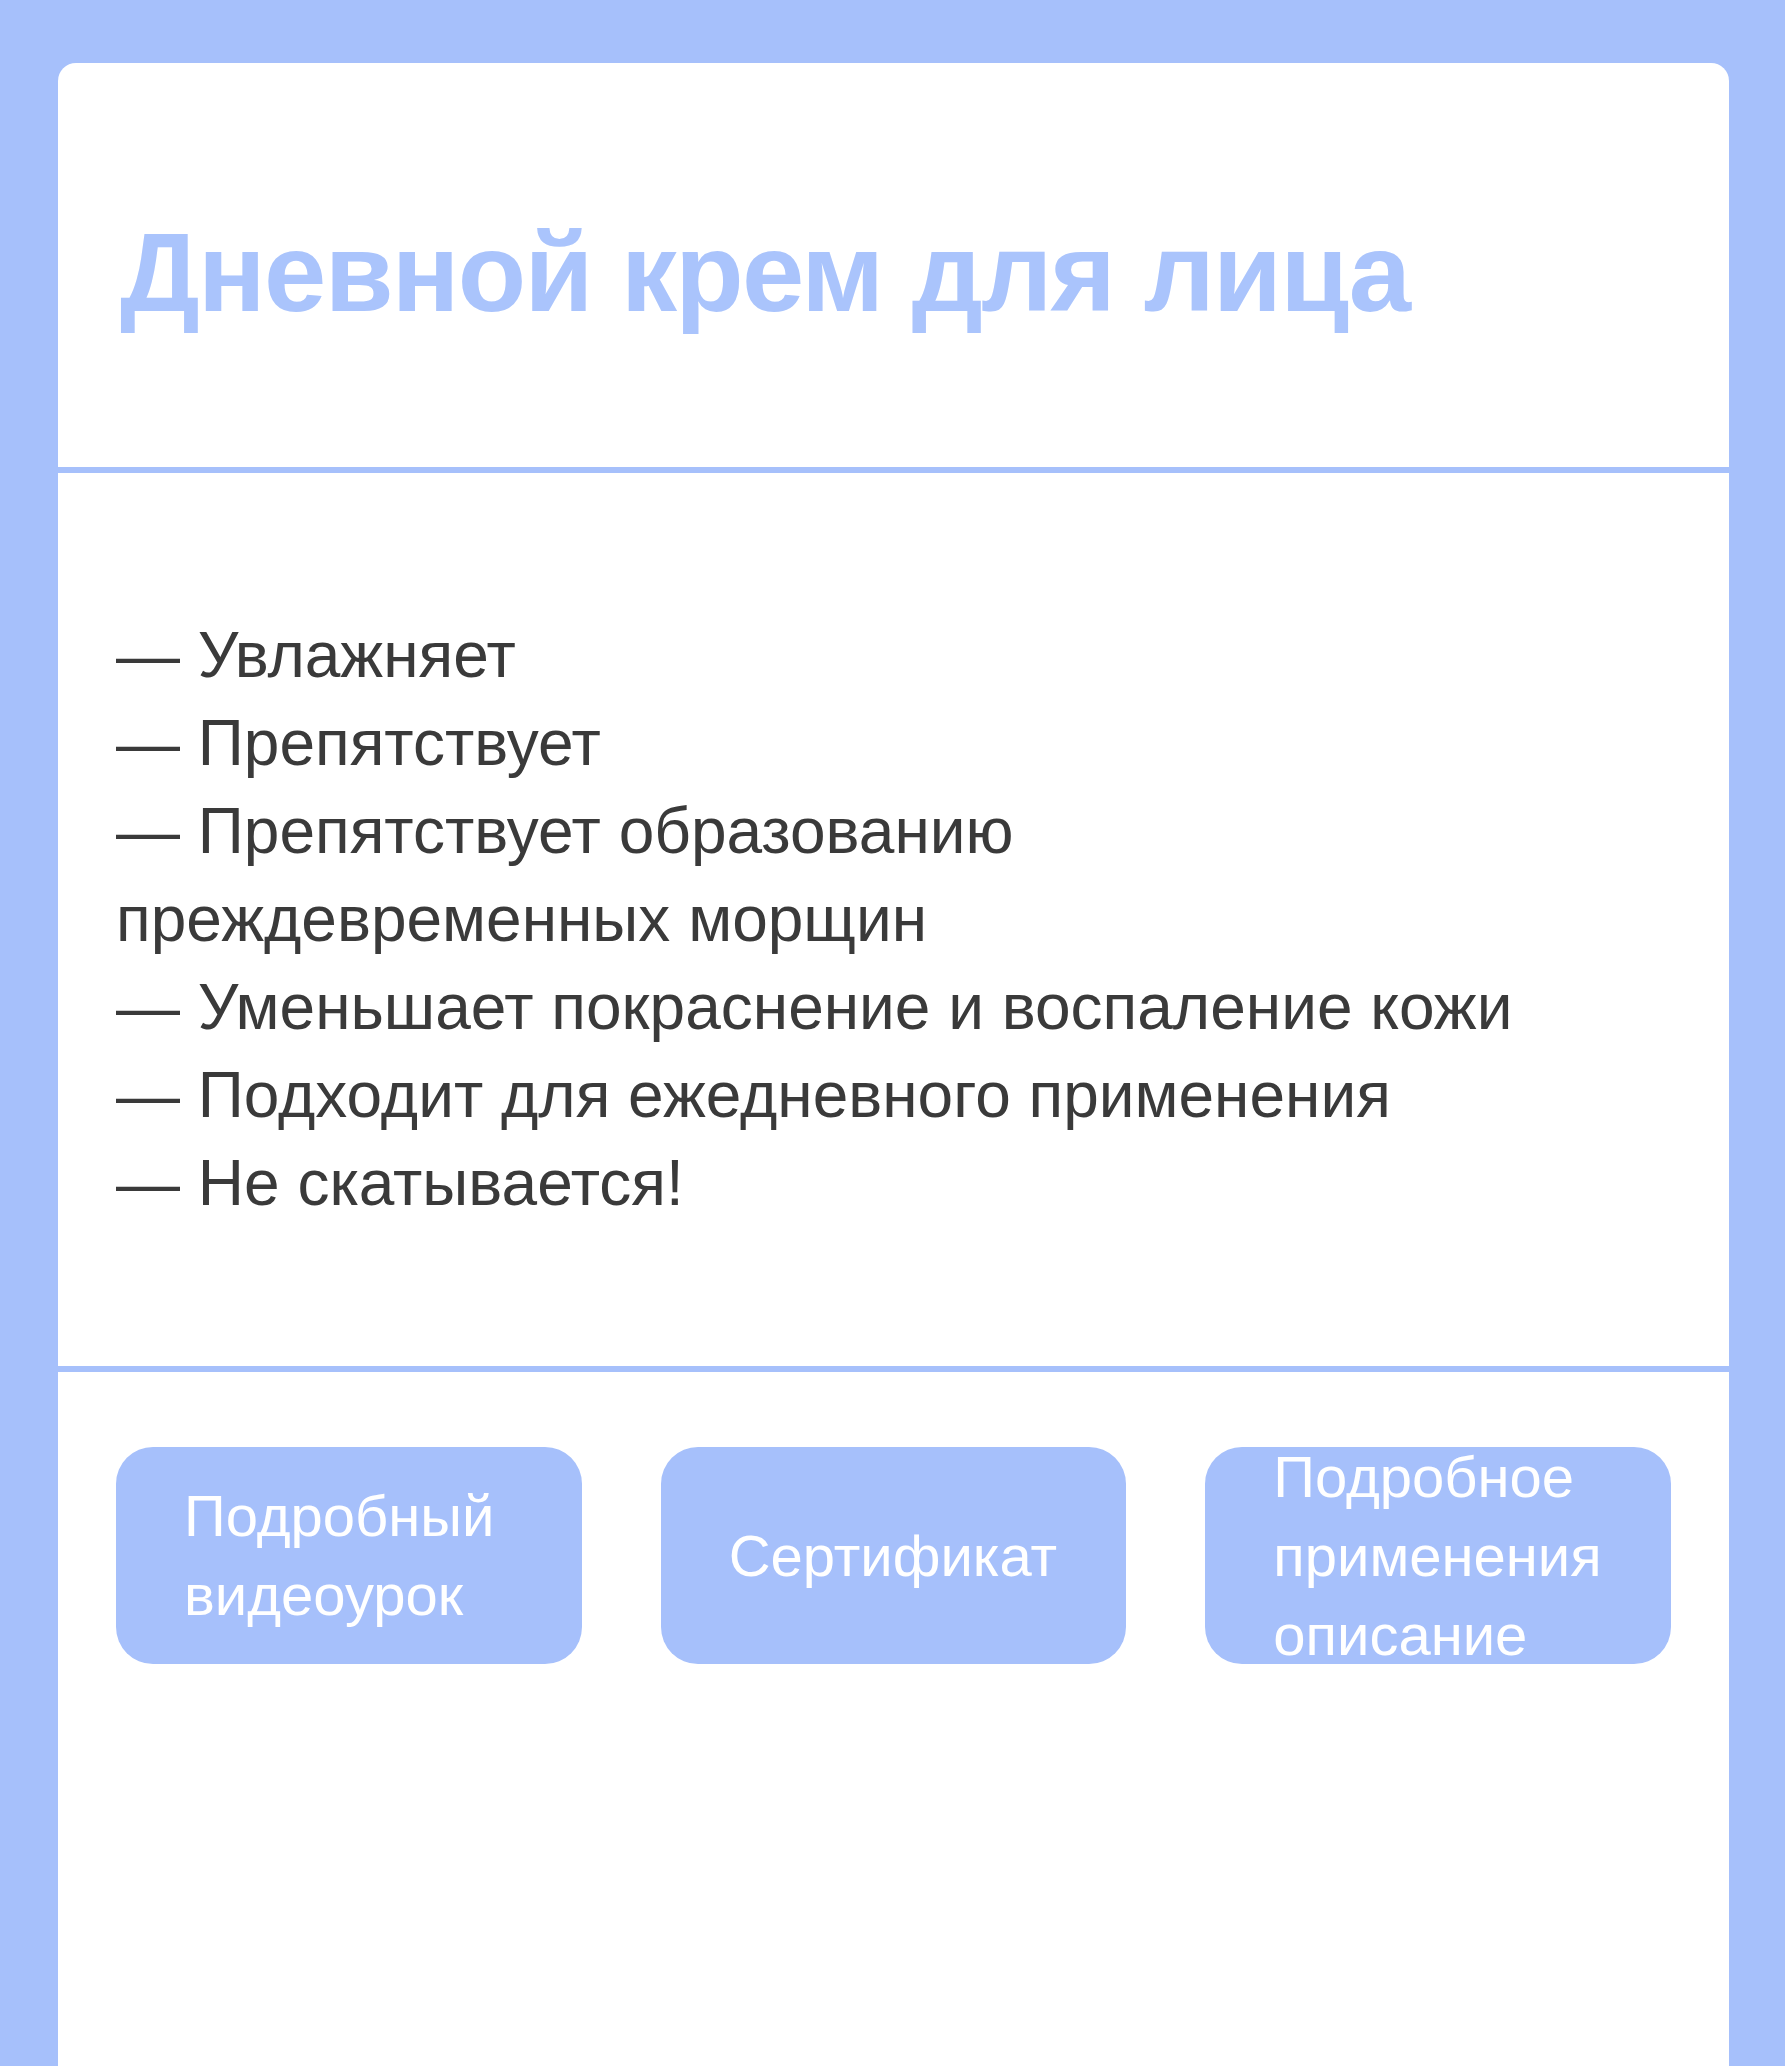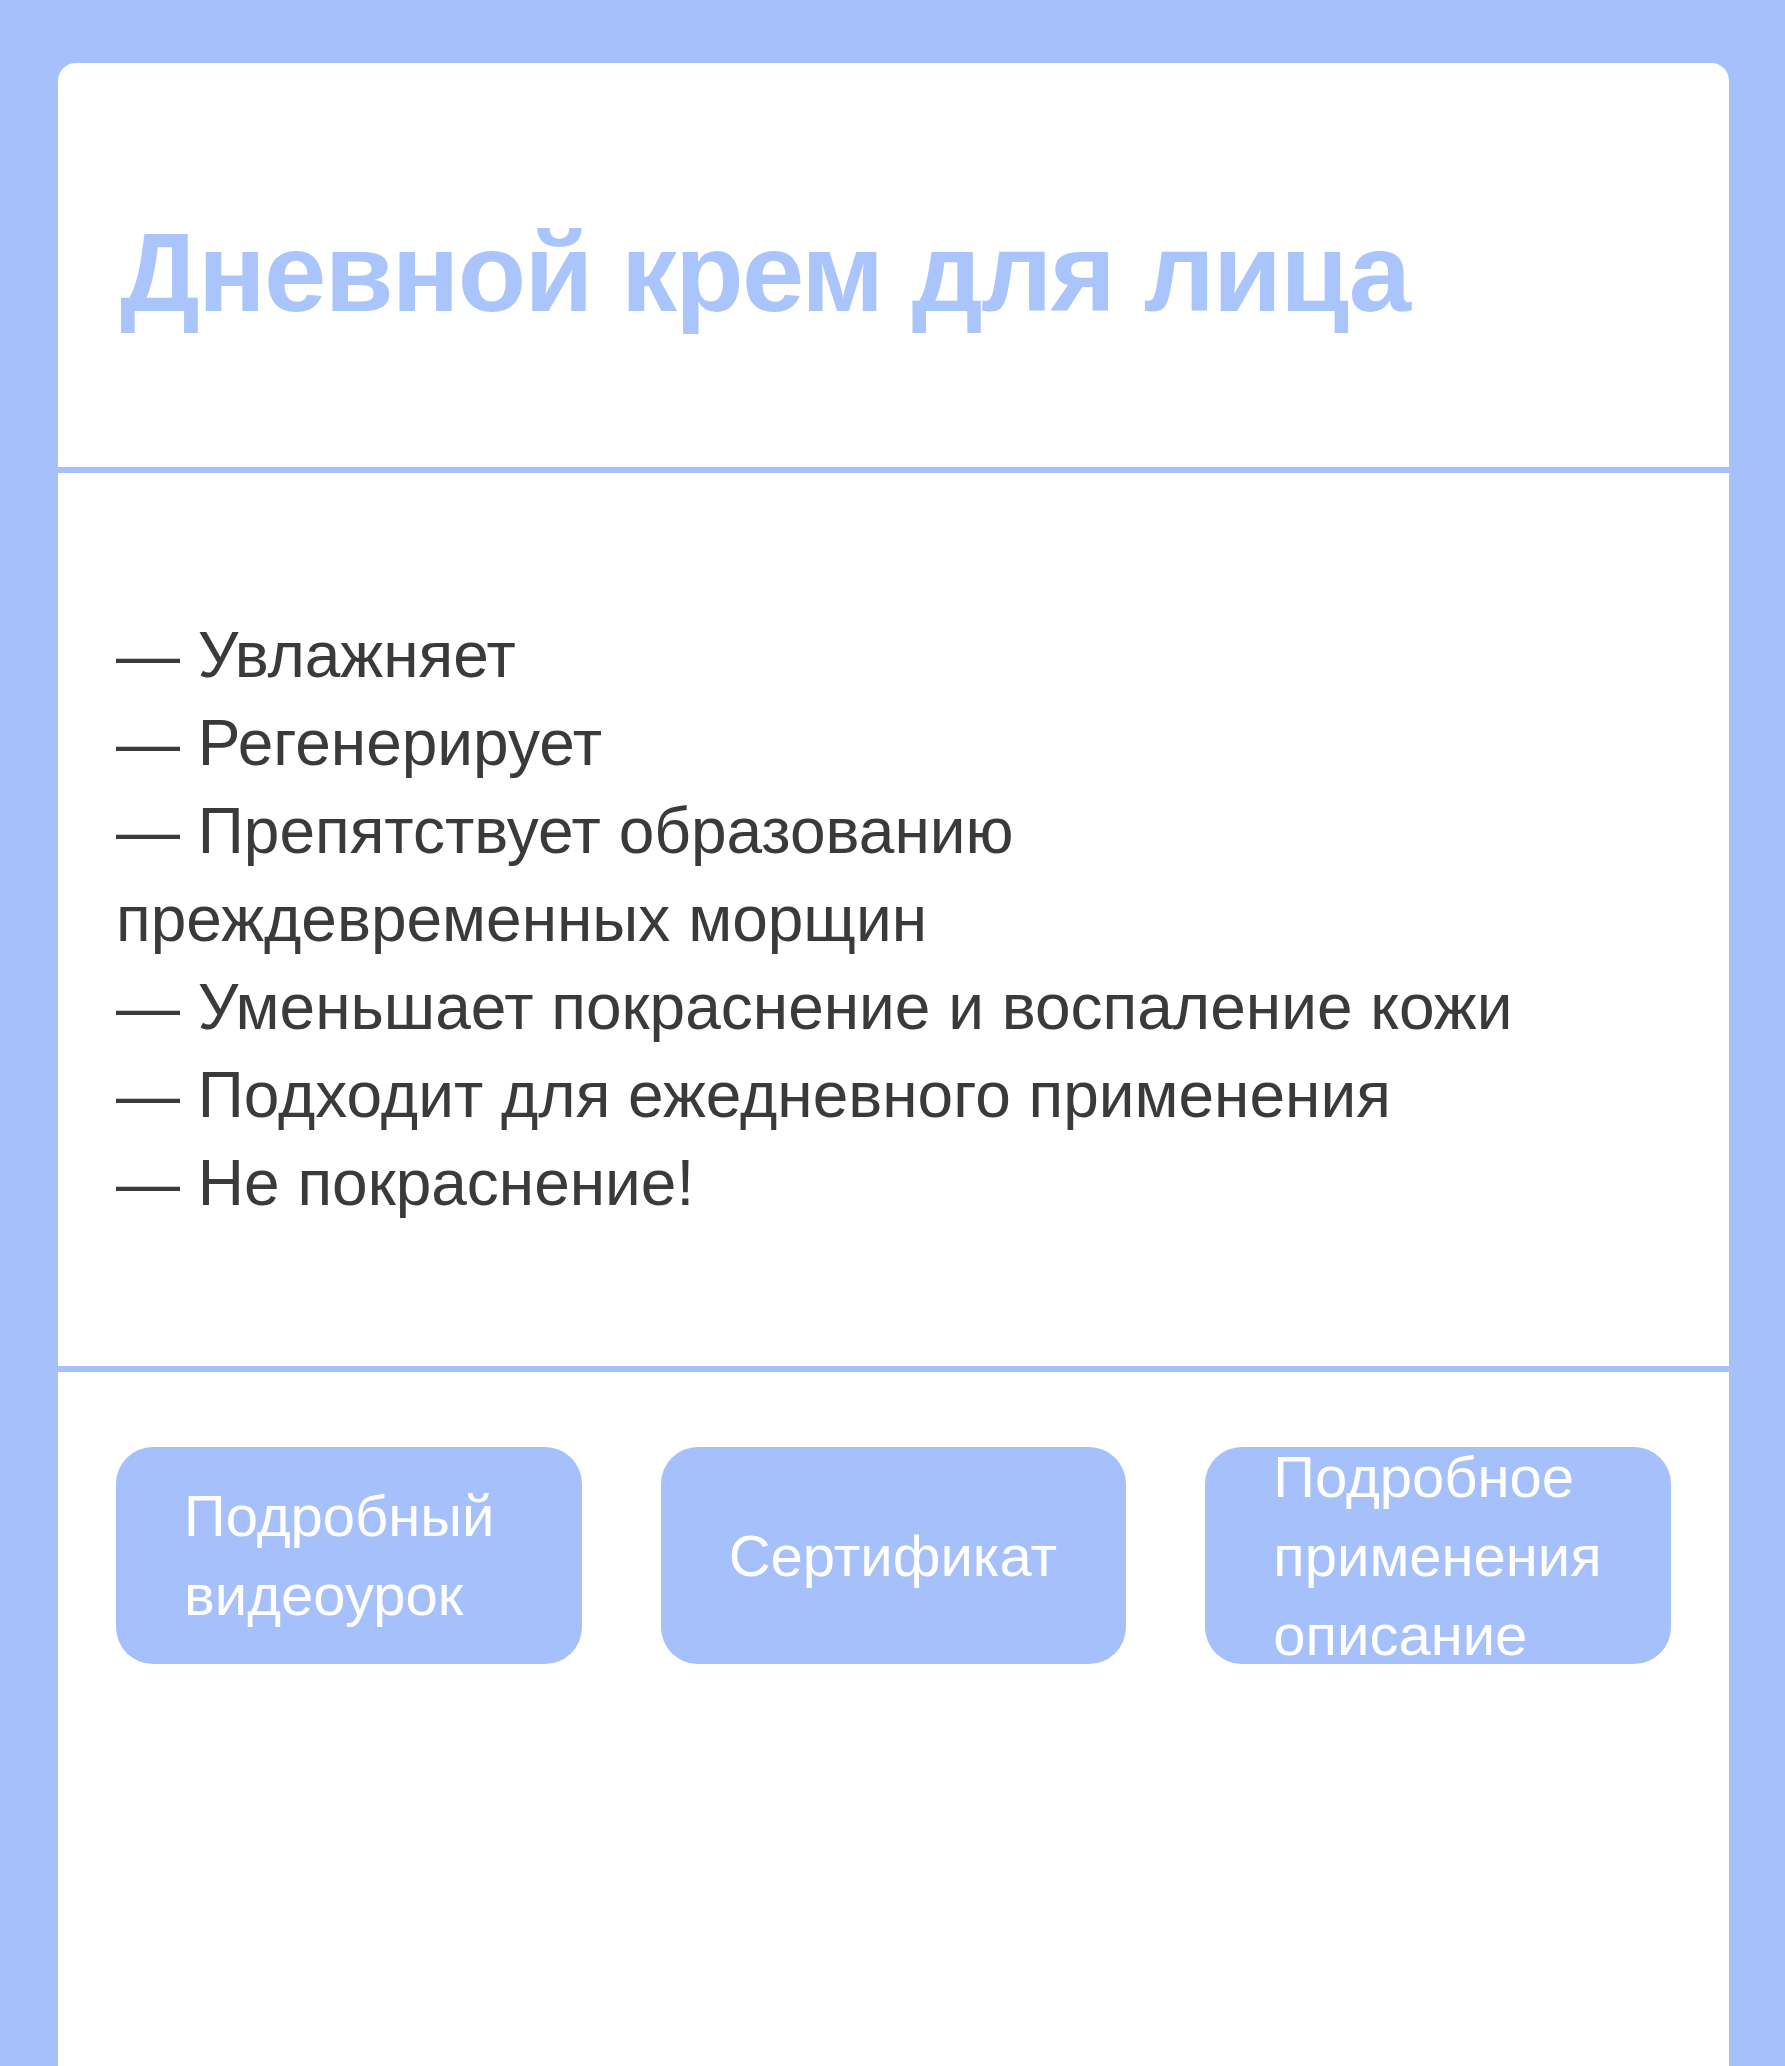--- a/index.html
+++ b/index.html
@@ -109,26 +109,26 @@
 
     <header class="card-header">
       <h1 class="card-title">Дневной крем для лица</h1>
     </header>
 
     <div class="divider"></div>
 
     <section class="features-section">
       <div class="features-text">
         <p>— Увлажняет</p>
-        <p>— Регенерирует</p>
+        <p>— Препятствует</p>
         <p>— Препятствует образованию
 преждевременных морщин</p>
         <p>— Уменьшает покраснение и воспаление кожи</p>
         <p>— Подходит для ежедневного применения</p>
-        <p>— Не покраснение!</p>
+        <p>— Не скатывается!</p>
       </div>
     </section>
 
     <div class="divider"></div>
 
     <section class="actions-section">
       <div class="buttons-grid">
         <button class="action-button">
           <span>Подробный
 видеоурок</span>

